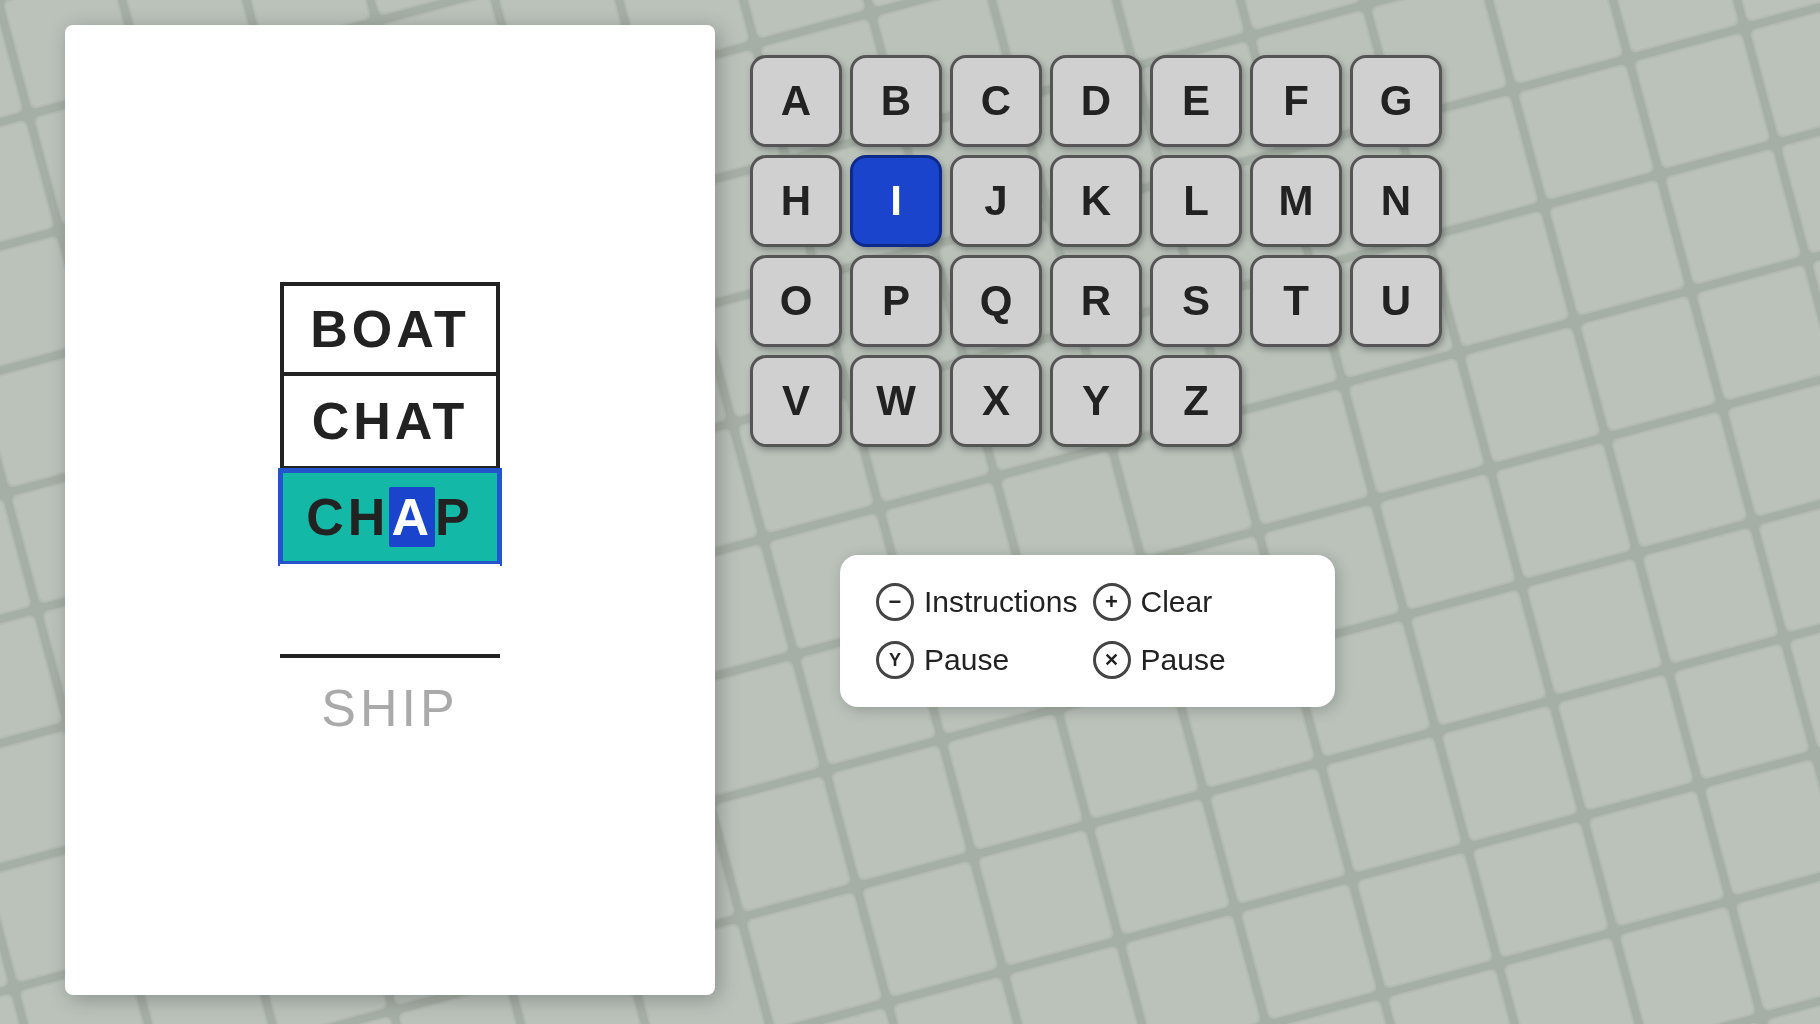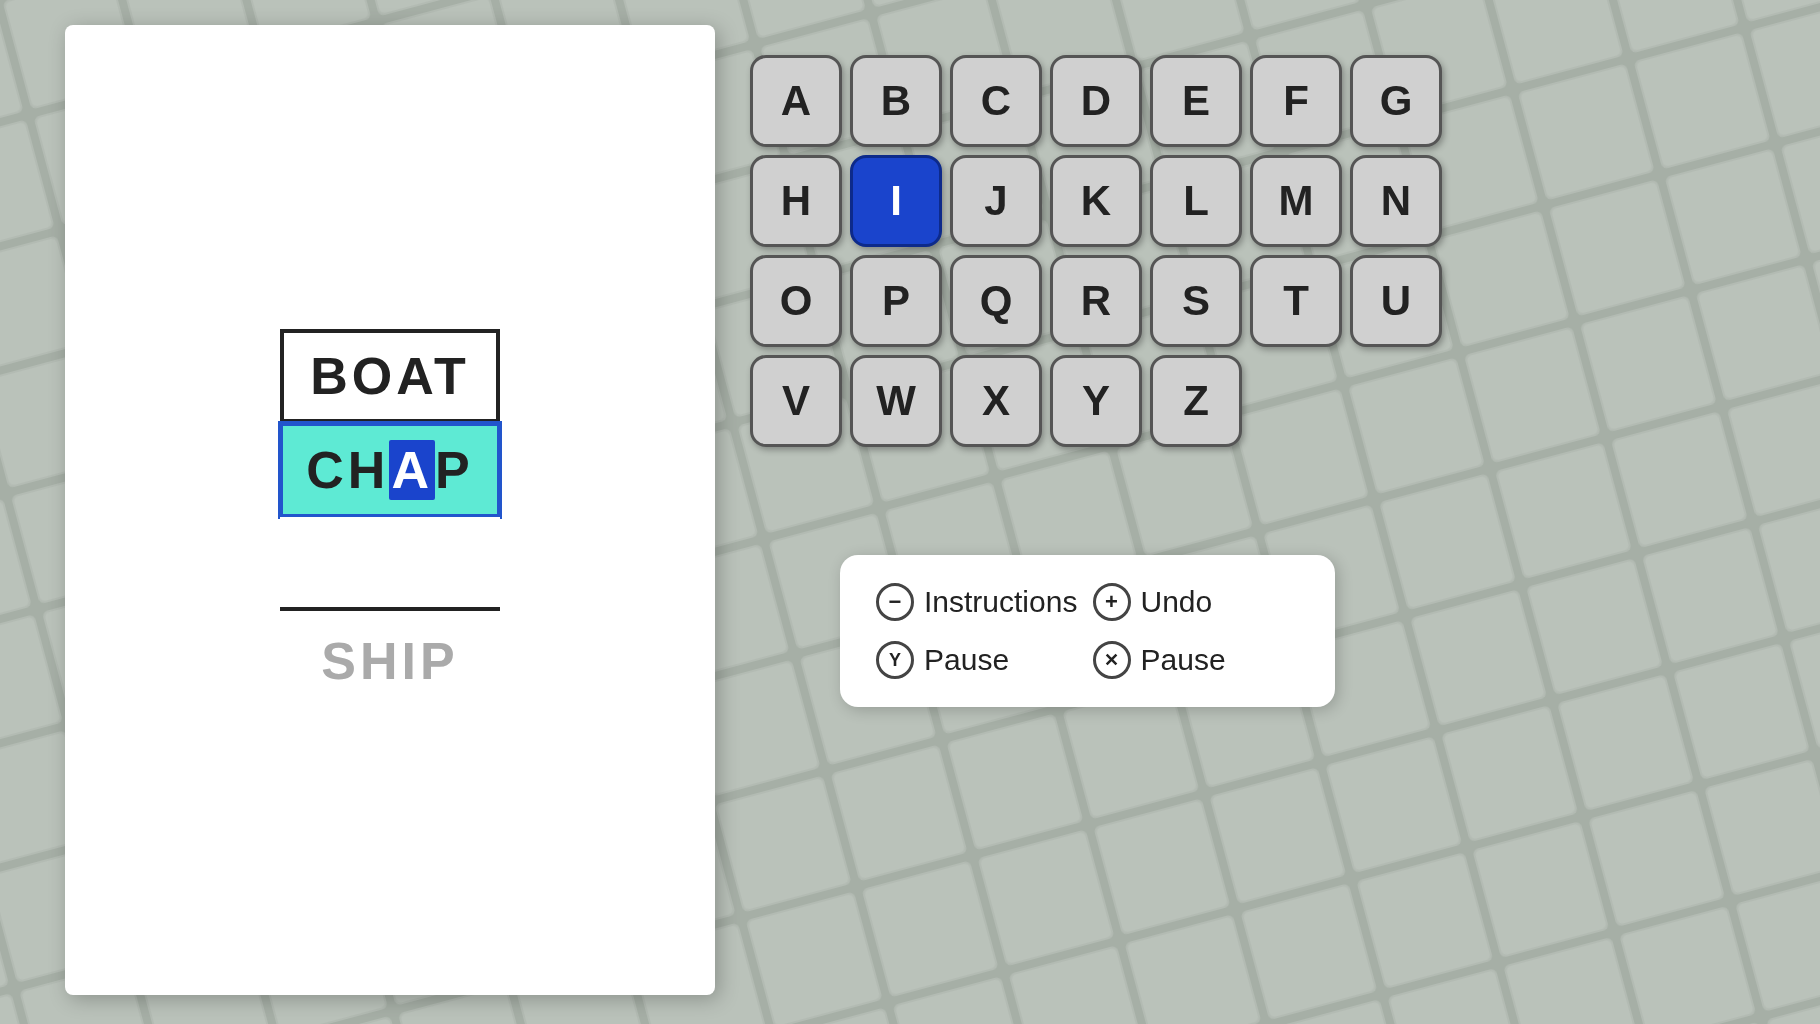--- a/index.html
+++ b/index.html
@@ -86,21 +86,21 @@
       align-items: center;
       justify-content: center;
       position: relative;
     }
 
     .ladder-row:first-child {
       border-top: 4px solid #222;
     }
 
     .ladder-row.active-row {
-      background: #5eead4;
+      background: #14b8a6;
       border: 3px solid #2255cc;
       outline: 2px solid #2255cc;
     }
 
     .ladder-row.empty-row {
       background: white;
     }
 
     .word-text {
       font-size: 52px;
@@ -119,21 +119,21 @@
       display: inline-block;
       background: #1a44cc;
       color: white;
       padding: 0 2px;
       border-radius: 2px;
     }
 
     
     .target-word {
       font-size: 52px;
-      font-weight: 700;
+      font-weight: 400;
       letter-spacing: 4px;
       color: #aaa;
       font-family: 'Arial Black', Arial, sans-serif;
       margin-top: 20px;
     }
 
     
     .keyboard-section {
       position: absolute;
       left: 750px;
@@ -245,20 +245,23 @@
     <div class="ladder-wrapper">
       <div class="rail-left"></div>
       <div class="rail-right"></div>
       <div class="ladder-rows">
 
         <div class="ladder-row">
           <span class="word-text">BOAT</span>
         </div>
 
 
+        <div class="ladder-row">
+          <span class="word-text">CHAT</span>
+        </div>
 
         <div class="ladder-row active-row">
           <span class="word-text active">
             CH<span class="letter-highlight">A</span>P
           </span>
         </div>
 
         <div class="ladder-row empty-row">
           <span class="word-text"></span>
         </div>
@@ -369,21 +372,21 @@
 <div class="controls-panel">
   <div class="controls-grid">
 
     <div class="control-item">
       <div class="ctrl-icon minus">−</div>
       <span>Instructions</span>
     </div>
 
     <div class="control-item">
       <div class="ctrl-icon plus">+</div>
-      <span>Undo</span>
+      <span>Clear</span>
     </div>
 
     <div class="control-item">
       <div class="ctrl-icon y-btn">Y</div>
       <span>Pause</span>
     </div>
 
     <div class="control-item">
       <div class="ctrl-icon x-btn">✕</div>
       <span>Pause</span>

